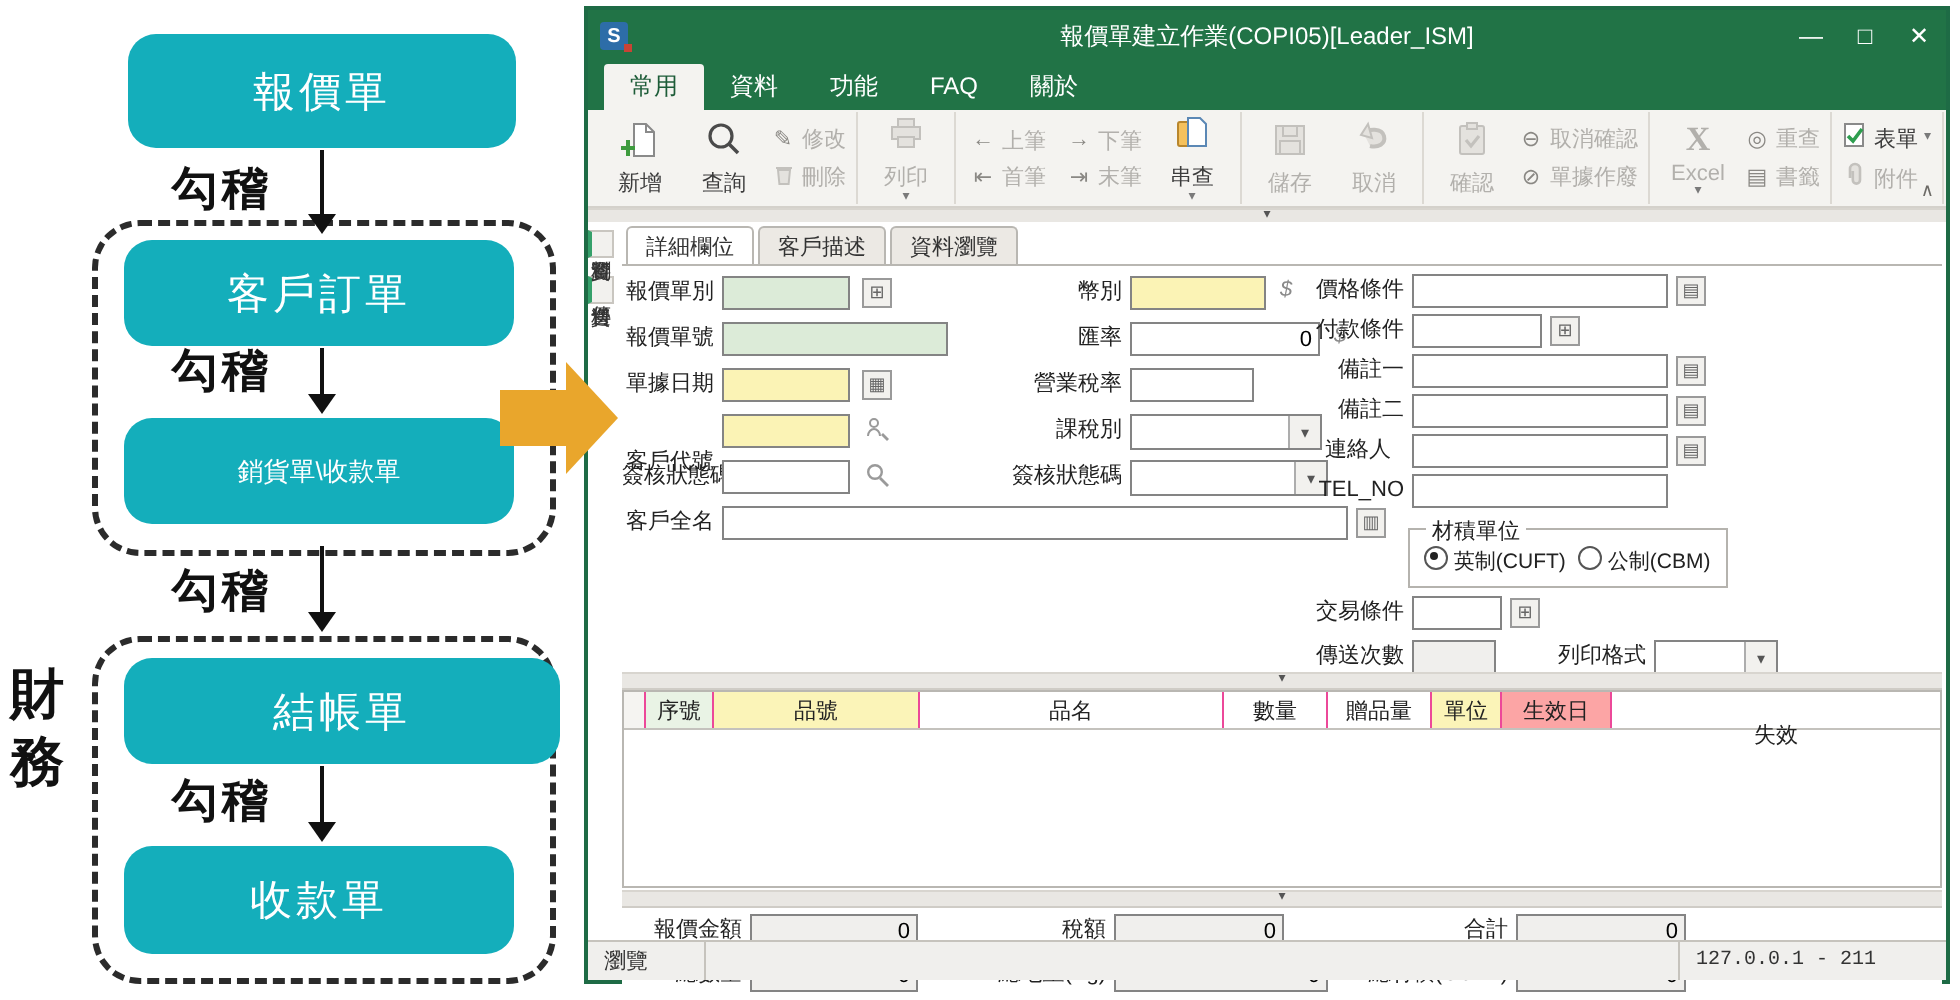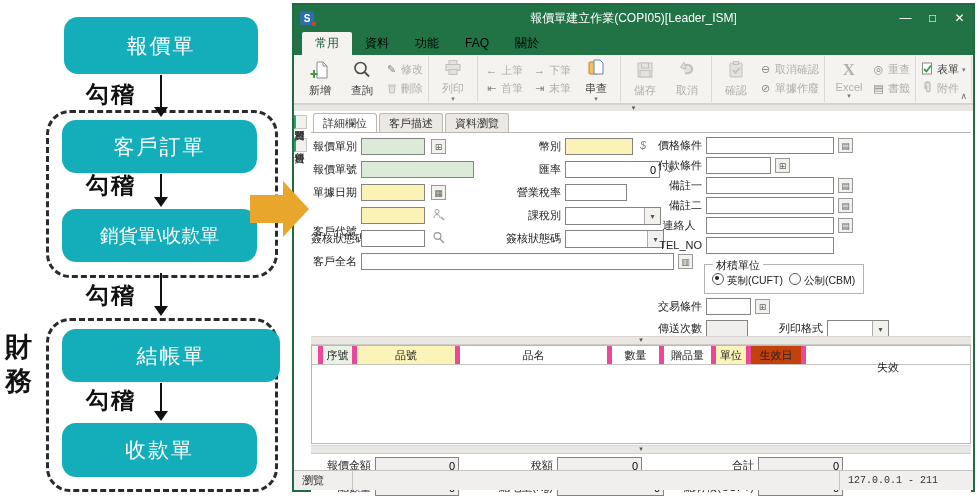--- a/index.html
+++ b/index.html
@@ -3,21 +3,21 @@
 <meta charset="utf-8">
 <style>
   html,body{margin:0;padding:0;background:#fff;}
   .stage{position:relative;width:980px;height:500px;background:#fff;overflow:hidden;
          font-family:"Liberation Sans","DejaVu Sans",sans-serif;color:#222;}
   
   .fnode{position:absolute;background:#14AEBB;border-radius:14px;color:#fff;
          display:flex;align-items:center;justify-content:center;font-size:21px;letter-spacing:2px;}
   .n1{left:64px;top:17px;width:194px;height:57px;}
   .n2{left:62px;top:120px;width:195px;height:53px;}
-  .n3{left:62px;top:209px;width:195px;height:53px;font-size:19px;letter-spacing:0;}
+  .n3{left:62px;top:209px;width:195px;height:53px;font-size:13px;letter-spacing:0;}
   .n4{left:62px;top:329px;width:218px;height:53px;}
   .n5{left:62px;top:423px;width:195px;height:54px;}
   .dashedbox{position:absolute;border:3px dashed #2b2b2b;border-radius:24px;}
   .d1{left:46px;top:110px;width:226px;height:162px;}
   .d2{left:46px;top:318px;width:226px;height:168px;}
   .vline{position:absolute;width:2px;background:#111;}
   .vhead{position:absolute;width:0;height:0;border-left:7px solid transparent;border-right:7px solid transparent;border-top:10px solid #111;}
   .audit{position:absolute;font-size:23px;font-weight:bold;color:#111;letter-spacing:2px;}
   .finance{position:absolute;left:5px;top:331px;width:32px;font-size:27px;font-weight:bold;
            line-height:1.25;word-break:break-all;color:#111;}
@@ -28,21 +28,21 @@
   .win{position:absolute;left:292px;top:3px;width:683px;height:489px;background:#fff;
        border:2px solid #1E6B45;box-sizing:border-box;font-size:11px;}
   .titlebar{position:absolute;left:0;top:0;right:0;height:26px;background:#217346;display:flex;align-items:center;}
   .appicon{width:14px;height:14px;margin-left:6px;background:#2D6DA8;color:#fff;font-size:10px;font-weight:bold;
            display:flex;align-items:center;justify-content:center;border-radius:2px;position:relative;}
   .appicon:after{content:"";position:absolute;right:-2px;bottom:-1px;width:4px;height:4px;background:#C94335;}
   .title{position:absolute;left:0;right:0;text-align:center;color:#fff;font-size:12px;pointer-events:none;}
   .wctl{margin-left:auto;display:flex;}
   .wbtn{width:27px;height:26px;color:#fff;display:flex;align-items:center;justify-content:center;font-size:12px;}
   .menubar{position:absolute;left:0;top:26px;right:0;height:24px;background:#217346;display:flex;align-items:flex-end;}
-  .mtab{color:#000000;font-size:12px;padding:3px 13px 4px;line-height:16px;}
+  .mtab{color:#ffffff;font-size:12px;padding:3px 13px 4px;line-height:16px;}
   .mtab.active{background:#F4F3F0;color:#1d5c38;border-radius:2px 2px 0 0;margin-left:8px;}
   .ribbon{position:absolute;left:0;top:50px;right:0;height:49px;background:#F4F3F0;border-bottom:1px solid #d4d1cb;
           display:flex;align-items:stretch;padding:1px 2px;box-sizing:border-box;}
   .rg{display:flex;align-items:stretch;border-right:1px solid #dcd9d3;padding:0 3px;}
   .rb{width:42px;display:flex;flex-direction:column;align-items:center;justify-content:center;gap:1px;font-size:11px;color:#3c3c3c;}
   .rb .caret,.rs .caret{font-size:7px;color:#7a7a7a;line-height:4px;}
   .rstack{display:flex;flex-direction:column;justify-content:center;gap:4px;padding:0 2px;}
   .rs{display:flex;align-items:center;gap:3px;font-size:11px;color:#3c3c3c;white-space:nowrap;}
   .rnav{display:grid;grid-template-columns:auto auto;gap:3px 10px;align-content:center;padding:0 4px;}
   .dis{color:#b2b0ac !important;}
@@ -73,21 +73,21 @@
   .ficon{position:absolute;font-size:11px;color:#8a8a8a;}
   .fsel{position:absolute;height:18px;border:1px solid #848484;box-sizing:border-box;background:#fff;}
   .fsel .ar{position:absolute;right:0;top:0;bottom:0;width:15px;border-left:1px solid #adadad;background:#F2F1EE;
             display:flex;align-items:center;justify-content:center;font-size:8px;color:#555;}
   .gbox{position:absolute;border:1px solid #b5b3ae;}
   .gbox .gtitle{position:absolute;top:-7px;left:8px;background:#fff;padding:0 3px;font-size:11px;}
   .radio{display:inline-block;width:10px;height:10px;border:1px solid #555;border-radius:50%;position:relative;vertical-align:-1px;background:#fff;}
   .radio.on:after{content:"";position:absolute;left:2px;top:2px;width:4px;height:4px;border-radius:50%;background:#222;}
   .grid{position:absolute;left:2px;top:209px;right:0;height:97px;border:1px solid #b9b7b2;background:#fff;}
   .ghead{display:flex;height:18px;border-bottom:1px solid #c4c2bd;}
-  .gc{border-right:5px solid #ec4899;font-size:11px;display:flex;align-items:center;justify-content:center;box-sizing:border-box;color:#222;}
+  .gc{border-right:1px solid #ec4899;font-size:11px;display:flex;align-items:center;justify-content:center;box-sizing:border-box;color:#222;}
   .summary{position:absolute;left:2px;top:312px;right:0;height:48px;background:#fff;}
   .statusbar{position:absolute;left:0;bottom:0;right:0;height:19px;background:#F0EFED;border-top:1px solid #c6c3bd;
              display:flex;align-items:center;font-size:11px;color:#333;}
   .sb-mode{padding:0 8px;border-right:1px solid #c6c3bd;height:100%;display:flex;align-items:center;width:42px;}
   .sb-mid{flex:1;height:100%;border-right:1px solid #c6c3bd;}
   .sb-conn{width:125px;height:100%;display:flex;align-items:center;padding-left:8px;font-family:"Liberation Mono","DejaVu Sans Mono",monospace;font-size:10px;}
 </style>
 </head>
 <body>
 
@@ -416,21 +416,21 @@
 
         <div class="grid" style="top:234px;">
           <div class="ghead">
             <div class="gc" style="width:11px;background:#f5f4f1;"></div>
             <div class="gc" style="width:34px;background:#E9F3E5;">序號</div>
             <div class="gc" style="width:103px;background:#FBF4B8;">品號</div>
             <div class="gc" style="width:152px;">品名</div>
             <div class="gc" style="width:52px;">數量</div>
             <div class="gc" style="width:52px;">贈品量</div>
             <div class="gc" style="width:35px;background:#FBF4B8;">單位</div>
-            <div class="gc" style="width:55px;background:#c2410c;">生效日</div>
+            <div class="gc" style="width:55px;background:#fca5a5;">生效日</div>
             <div class="gc" style="flex:1;border-right:none;margin-top:21px;">失效</div>
           </div>
           <div style="height:78px;"></div>
         </div>
 
         <div class="split" style="top:334px;left:2px;right:0;"><span>▾</span></div>
 
         <div class="summary" style="top:343px;">
           <div class="flabel" style="left:10px;top:3px;width:50px;">報價金額</div>
           <input class="fin grayf" style="left: 64px; top: 3px; width: 84px; text-align: right;" readonly="" value="0">

